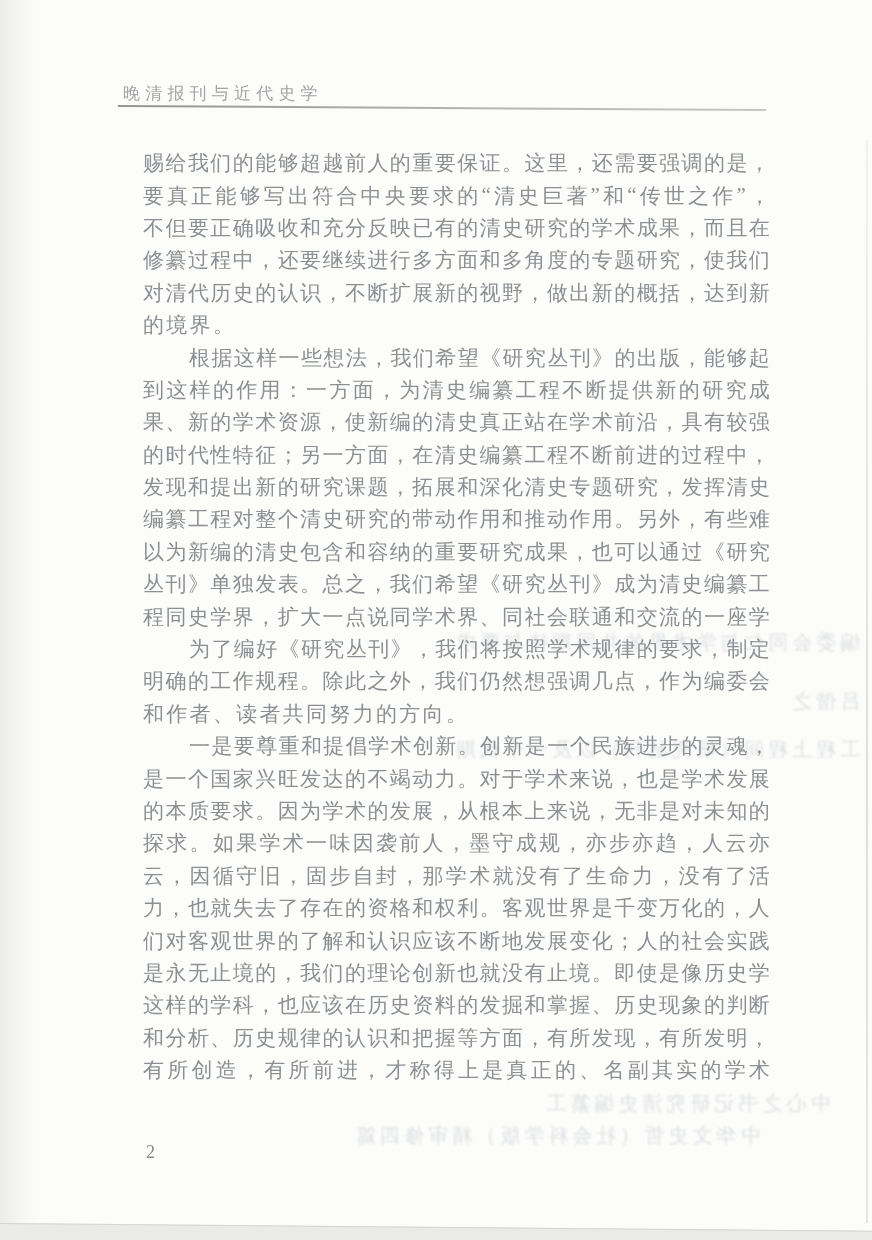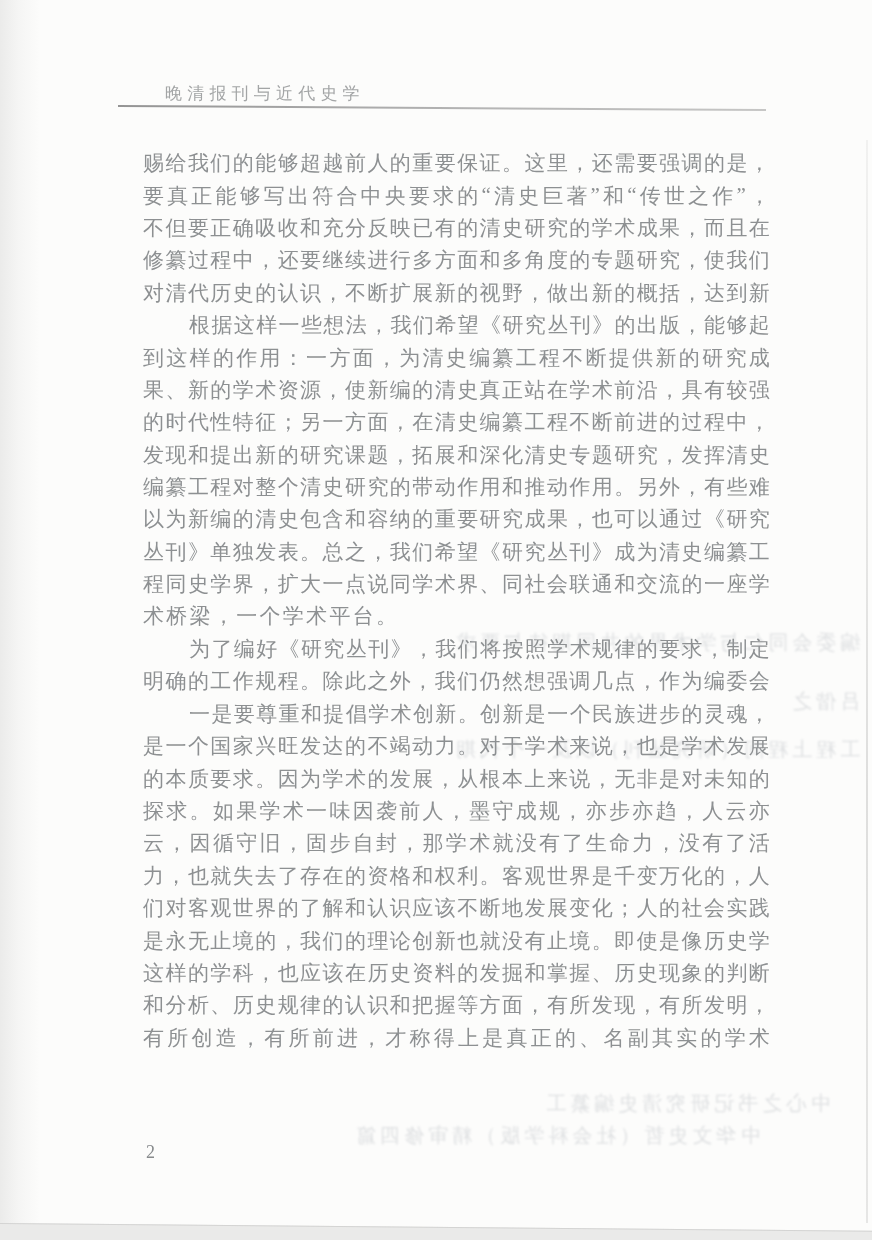--- a/index.html
+++ b/index.html
@@ -30,21 +30,20 @@
   .edge-right {
     position: absolute; left: 866px; top: 140px; width: 2px; height: 1083px;
     background: linear-gradient(to bottom, #f1f1f0, #dededd 60%, #e6e6e5);
   }
   
   .running-title {
     position: absolute; left: 123px; top: 82px;
     font-size: 17px; letter-spacing: 5.2px;
     color: #a3a5a6;
     white-space: nowrap;
-    margin-left: 42px;
   }
   .header-rule {
     position: absolute; left: 118px; top: 105px; width: 648px; height: 1.6px;
     background: linear-gradient(to right, #949494, #b4b4b4 55%, #c6c6c5);
     transform: rotate(0.35deg);
     transform-origin: left top;
   }
   
   .body-text {
     position: absolute; left: 143px; top: 147px; width: 627px;
@@ -239,20 +238,21 @@
           <span>出</span>
           <span>新</span>
           <span>的</span>
           <span>概</span>
           <span>括</span>
           <span>，</span>
           <span>达</span>
           <span>到</span>
           <span>新</span>
         </div>
+        <div class="line">的境界。</div>
       </div>
       <div class="para">
         <div class="line j ind">
           <span>根</span>
           <span>据</span>
           <span>这</span>
           <span>样</span>
           <span>一</span>
           <span>些</span>
           <span>想</span>
@@ -508,21 +508,20 @@
           <span>联</span>
           <span>通</span>
           <span>和</span>
           <span>交</span>
           <span>流</span>
           <span>的</span>
           <span>一</span>
           <span>座</span>
           <span>学</span>
         </div>
-        <div class="line">术桥梁，一个学术平台。</div>
       </div>
       <div class="para">
         <div class="line j ind">
           <span>为</span>
           <span>了</span>
           <span>编</span>
           <span>好</span>
           <span>《</span>
           <span>研</span>
           <span>究</span>
@@ -569,20 +568,21 @@
           <span>调</span>
           <span>几</span>
           <span>点</span>
           <span>，</span>
           <span>作</span>
           <span>为</span>
           <span>编</span>
           <span>委</span>
           <span>会</span>
         </div>
+        <div class="line">和作者、读者共同努力的方向。</div>
       </div>
       <div class="para">
         <div class="line j ind">
           <span>一</span>
           <span>是</span>
           <span>要</span>
           <span>尊</span>
           <span>重</span>
           <span>和</span>
           <span>提</span>

